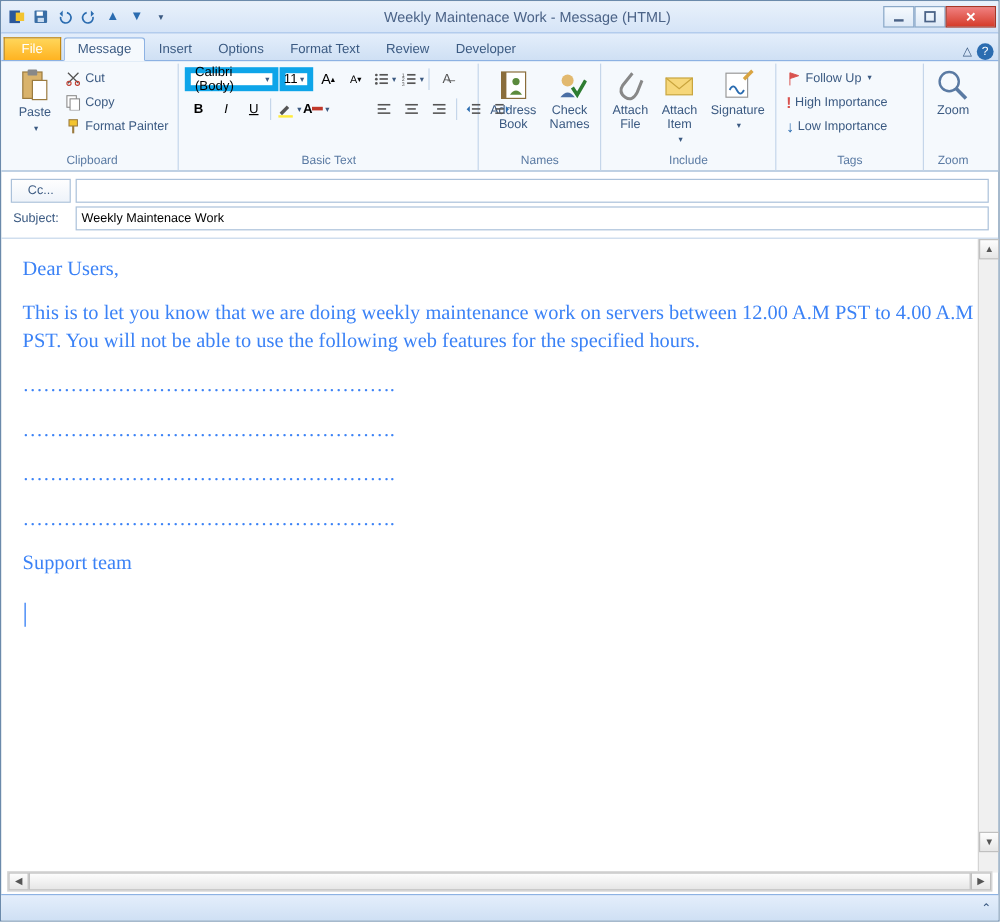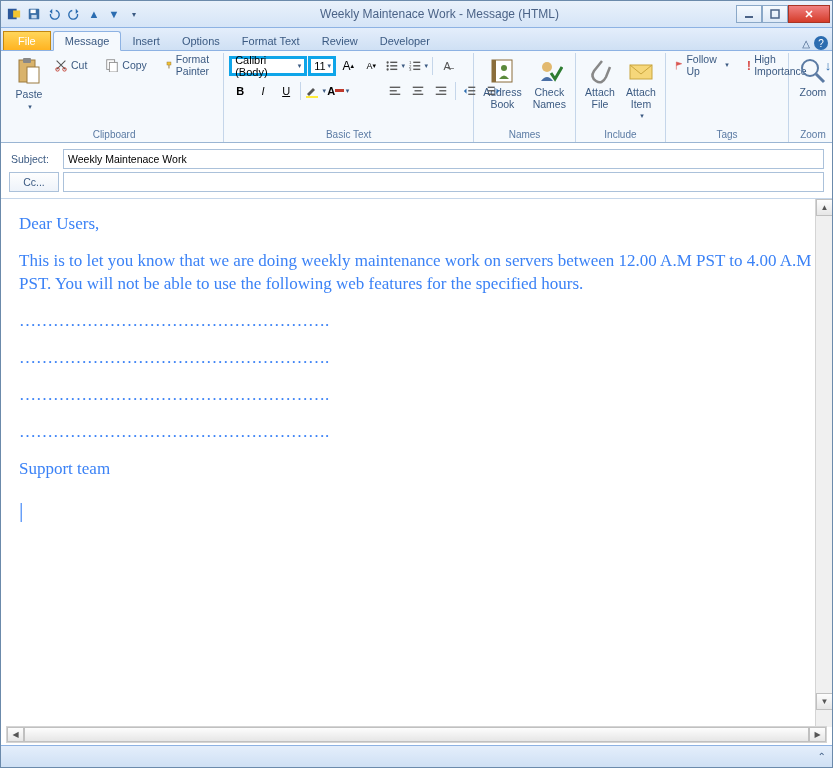--- a/index.html
+++ b/index.html
@@ -28,24 +28,24 @@
 .group { border-right: 1px solid #c5d6ea; display: flex; flex-direction: column; padding: 2px 5px 0 5px; }
 .group-body { flex: 1; display: flex; align-items: flex-start; gap: 3px; }
 .group-title { font-size: 10px; color: #5a7aa3; text-align: center; padding: 1px 0 2px 0; }
 .big-btn { display: flex; flex-direction: column; align-items: center; gap: 2px; padding: 2px 4px; cursor: default; text-align: center; min-width: 38px; }
 .big-btn .lbl { font-size: 10.5px; color: #3b5a82; line-height: 1.1; }
 .small-row { display: flex; gap: 1px; align-items: center; }
 .small-btn { width: 22px; height: 22px; display: flex; align-items: center; justify-content: center; cursor: default; }
 .small-btn.wlbl { width: auto; padding: 0 3px; gap: 3px; font-size: 10.5px; color: #3b5a82; }
 .dd-arrow { font-size: 7px; color: #3b5a82; margin-left: 2px; }
 .font-box { display: flex; gap: 1px; }
-.font-sel { border: 3px solid #0ea5e9; background: #fff; height: 20px; font-size: 11px; padding: 0 3px; display: flex; align-items: center; }
+.font-sel { border: 5px solid #0ea5e9; background: #fff; height: 20px; font-size: 11px; padding: 0 3px; display: flex; align-items: center; justify-content: flex-end; }
 .font-name { width: 78px; }
 .font-size { width: 28px; }
-.v3 { display: flex; flex-direction: row; gap: 12px; }
+.v3 { display: flex; flex-direction: column; gap: 0; }
 .v3 .small-btn.wlbl { height: 20px; justify-content: flex-start; width: 100%; }
 
 
 .compose-hdr { padding: 6px 8px 6px 8px; display: flex; gap: 6px; border-bottom: 1px solid #c5d6ea; }
 .send-col { display: flex; flex-direction: column; align-items: center; gap: 2px; width: 44px; padding-top: 6px; }
 .send-col .lbl { font-size: 10.5px; color: #3b5a82; }
 .fields-col { flex: 1; display: flex; flex-direction: column; gap: 3px; }
 .field-row { display: flex; gap: 4px; align-items: center; }
 .addr-btn { width: 50px; height: 20px; border: 1px solid #abc1da; background: linear-gradient(#fefefe,#eef3fa); font-size: 10.5px; color: #3b5a82; display: flex; align-items: center; justify-content: center; cursor: default; }
 .subj-lbl { width: 50px; font-size: 10.5px; color: #3b5a82; text-align: left; padding-left: 2px; }
@@ -340,20 +340,29 @@
       </div>
       <div class="big-btn">
         <svg width="28" height="28" viewBox="0 0 28 28">
             <rect x="3" y="8" width="22" height="14" fill="#f6d77a" stroke="#c9a53e"></rect>
             <path d="M3 8 L14 17 L25 8" fill="none" stroke="#c9a53e"></path>
           </svg>
         <span class="lbl" style="white-space:pre;">Attach
 Item</span>
           <span class="dd-arrow">▾</span>
       </div>
+      <div class="big-btn">
+        <svg width="28" height="28" viewBox="0 0 28 28">
+            <rect x="4" y="4" width="18" height="20" fill="#fff" stroke="#999"></rect>
+            <path d="M7 18 Q10 12 13 18 T19 18" fill="none" stroke="#2b6cb0" stroke-width="1.5"></path>
+            <path d="M18 8 L25 1 L27 3 L20 10 Z" fill="#d9a441"></path>
+          </svg>
+        <span class="lbl">Signature</span>
+          <span class="dd-arrow">▾</span>
+      </div>
     </div>
     <div class="group-title">Include</div>
   </div>
 
   <div class="group">
     <div class="group-body">
       <div class="v3" style="width:112px;">
         <div class="small-btn wlbl">
             <svg width="13" height="13" viewBox="0 0 16 16">
               <path d="M4 2 L4 15 M4 2 L13 5 L4 8" fill="#d9534f" stroke="#d9534f"></path>
@@ -384,26 +393,26 @@
         <span class="lbl">Zoom</span>
       </div>
     </div>
     <div class="group-title">Zoom</div>
   </div>
 </div>
 
 <div class="compose-hdr">
   <div class="fields-col">
     <div class="field-row">
+      <div class="addr-btn">Cc...</div>
+      <div class="field-input"></div>
+    </div>
+    <div class="field-row">
       <div class="subj-lbl">Subject:</div>
       <div class="field-input">Weekly Maintenace Work</div>
-    </div>
-    <div class="field-row">
-      <div class="addr-btn">Cc...</div>
-      <div class="field-input"></div>
     </div>
   </div>
 </div>
 
 <div class="body-wrap">
   <div class="msg-body">
     <p>Dear Users,</p>
     <p>This is to let you know that we are doing weekly maintenance work on servers between 12.00 A.M PST to 4.00 A.M PST. You will not be able to use the following web features for the specified hours.</p>
     <p>……………………………………………….</p>
     <p>……………………………………………….</p>

